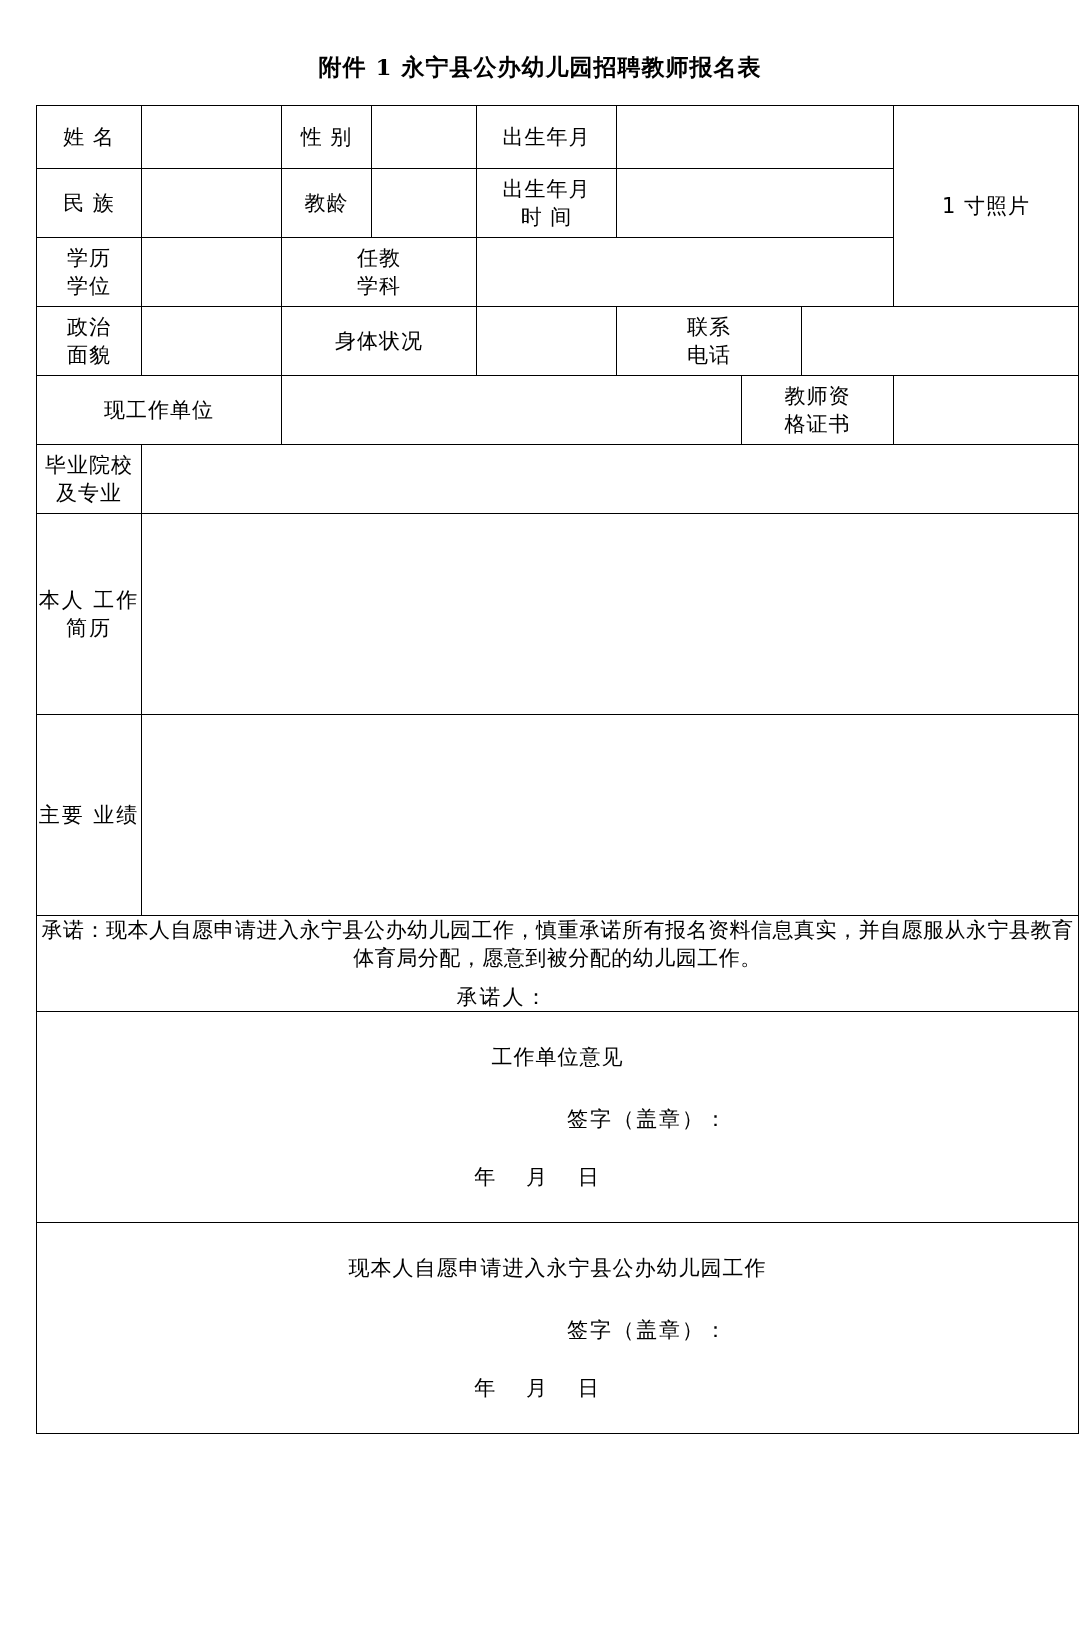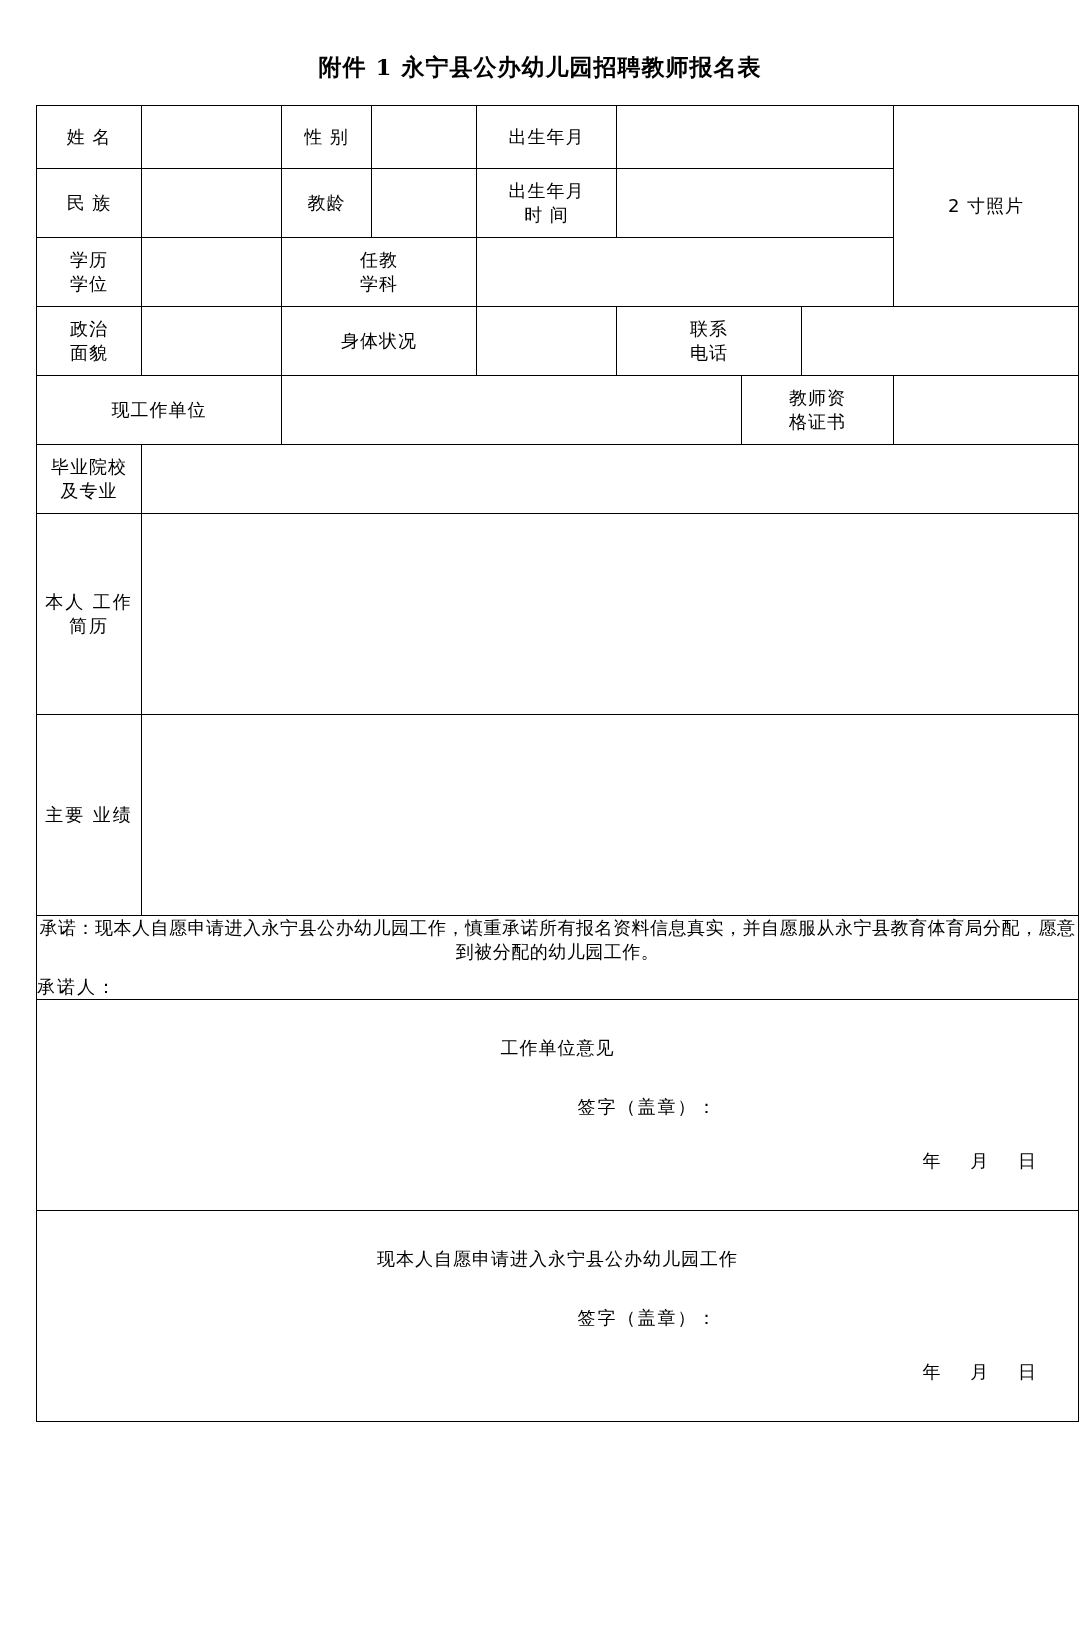--- a/index.html
+++ b/index.html
@@ -34,21 +34,21 @@
     border-collapse: collapse;
     width: 942px;
     margin: 0 auto;
     table-layout: fixed;
   }
   table.form td {
     border: 1.6px solid #000;
     padding: 0;
     vertical-align: middle;
     text-align: center;
-    font-size: 18px;
+    font-size: 21px;
     line-height: 1.35;
     font-family: "DejaVu Sans", "Liberation Sans", sans-serif;
   }
   .lbl {
     letter-spacing: 1px;
     white-space: pre-line;
   }
   .h-row td { height: 62px; }
   .tall td { height: 68px; }
   .photo-cell {
@@ -65,21 +65,21 @@
     height: 200px;
   }
   .promise {
     text-align: left;
     padding: 14px 18px 16px 18px;
     font-size: 22px;
     line-height: 1.65;
     letter-spacing: 0.5px;
   }
   .promise .sign-right {
-    text-align: left;
+    text-align: center;
     padding-right: 110px;
     margin-top: 10px;
     letter-spacing: 2px;
   }
   .opinion {
     text-align: left;
     padding: 16px 18px 12px 22px;
     font-size: 22px;
     line-height: 1.6;
     height: 210px;
@@ -87,21 +87,20 @@
     letter-spacing: 1px;
     margin-left: 40px;
   }
   .opinion .head { margin-bottom: 34px; }
   .opinion .sig {
     padding-left: 180px;
     letter-spacing: 2px;
     margin-bottom: 30px;
   }
   .opinion .date {
-    text-align: right;
     padding-right: 30px;
     letter-spacing: 12px;
   }
 </style>
 </head>
 <body>
 
 <div class="page">
 
   <div class="doc-title">附件 1  永宁县公办幼儿园招聘教师报名表</div>
@@ -120,21 +119,21 @@
     </colgroup>
 
     <tbody>
         <tr class="h-row">
       <td class="lbl">姓 名</td>
       <td></td>
       <td class="lbl">性 别</td>
       <td></td>
       <td class="lbl">出生年月</td>
       <td colspan="3"></td>
-      <td rowspan="3" class="photo-cell">2 寸照片</td>
+      <td rowspan="3" class="photo-cell">1 寸照片</td>
     </tr>
 
     <tr class="tall">
       <td class="lbl">民 族</td>
       <td></td>
       <td class="lbl">教龄</td>
       <td></td>
       <td class="lbl">出生年月
 时      间</td>
       <td colspan="3"></td>

